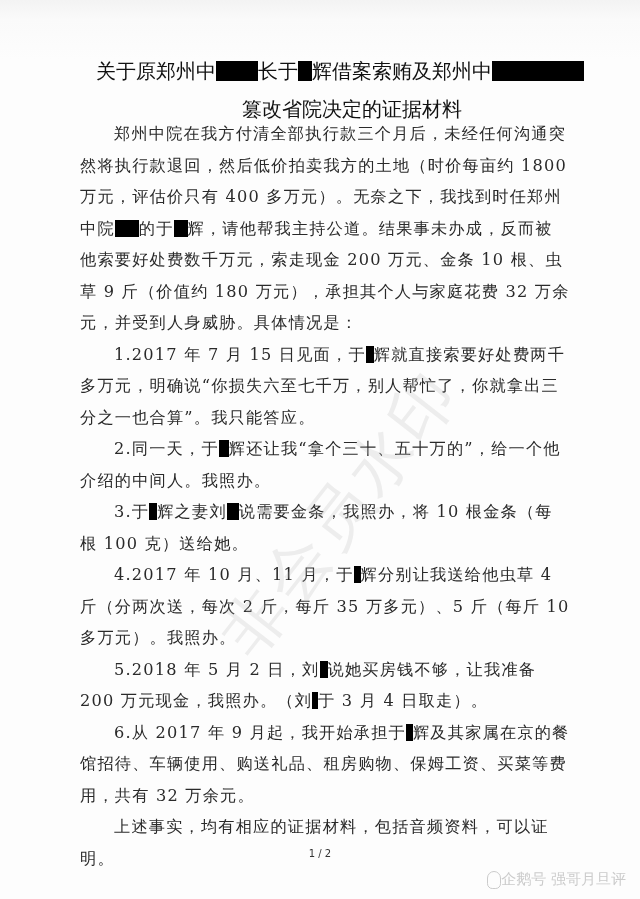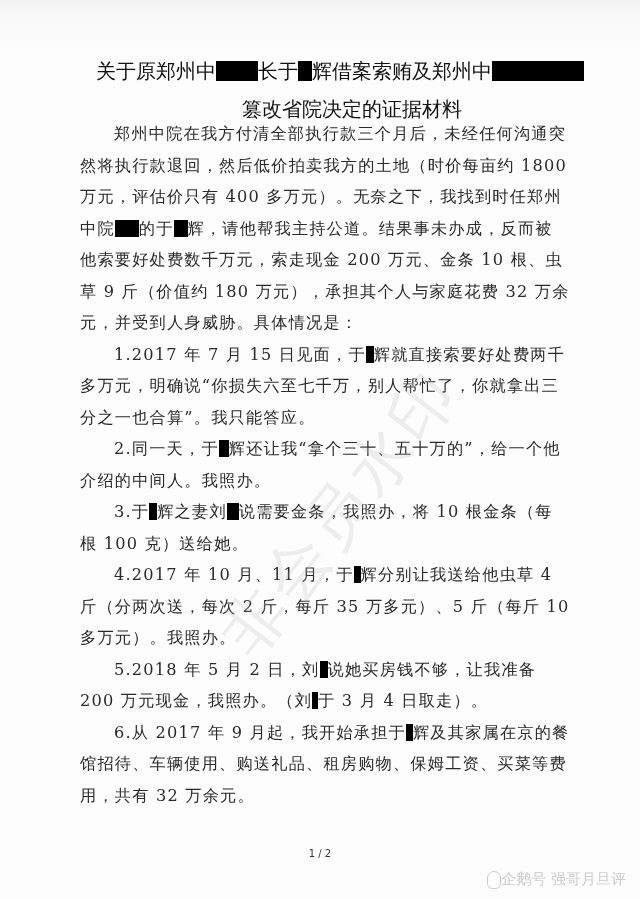--- a/index.html
+++ b/index.html
@@ -69,20 +69,21 @@
     <p class="para"><span>2.同一天，于</span><span class="r" style="width:10px;"></span><span>辉还让我“拿个三十、五十万的”，给一个他介绍的中间人。我照办。</span></p>
 
     <p class="para"><span>3.于</span><span class="r" style="width:8px;"></span><span>辉之妻刘</span><span class="r" style="width:12px;"></span><span>说需要金条，我照办，将 10 根金条（每根 100 克）送给她。</span></p>
 
     <p class="para"><span>4.2017 年 10 月、11 月，于</span><span class="r" style="width:7px;"></span><span>辉分别让我送给他虫草 4 斤（分两次送，每次 2 斤，每斤 35 万多元）、5 斤（每斤 10 多万元）。我照办。</span></p>
 
     <p class="para"><span>5.2018 年 5 月 2 日，刘</span><span class="r" style="width:8px;"></span><span>说她买房钱不够，让我准备 200 万元现金，我照办。（刘</span><span class="r" style="width:6px;"></span><span>于 3 月 4 日取走）。</span></p>
 
     <p class="para"><span>6.从 2017 年 9 月起，我开始承担于</span><span class="r" style="width:7px;"></span><span>辉及其家属在京的餐馆招待、车辆使用、购送礼品、租房购物、保姆工资、买菜等费用，共有 32 万余元。</span></p>
 
+    <p class="para">上述事实，均有相应的证据材料，包括音频资料，可以证明。</p>
   </div>
 
   <div class="pageno">1 / 2</div>
 
   <div class="watermark">非会员水印</div>
 
   <div class="source-badge">
     <span class="penguin"></span>
     <span>企鹅号 强哥月旦评</span>
   </div>

